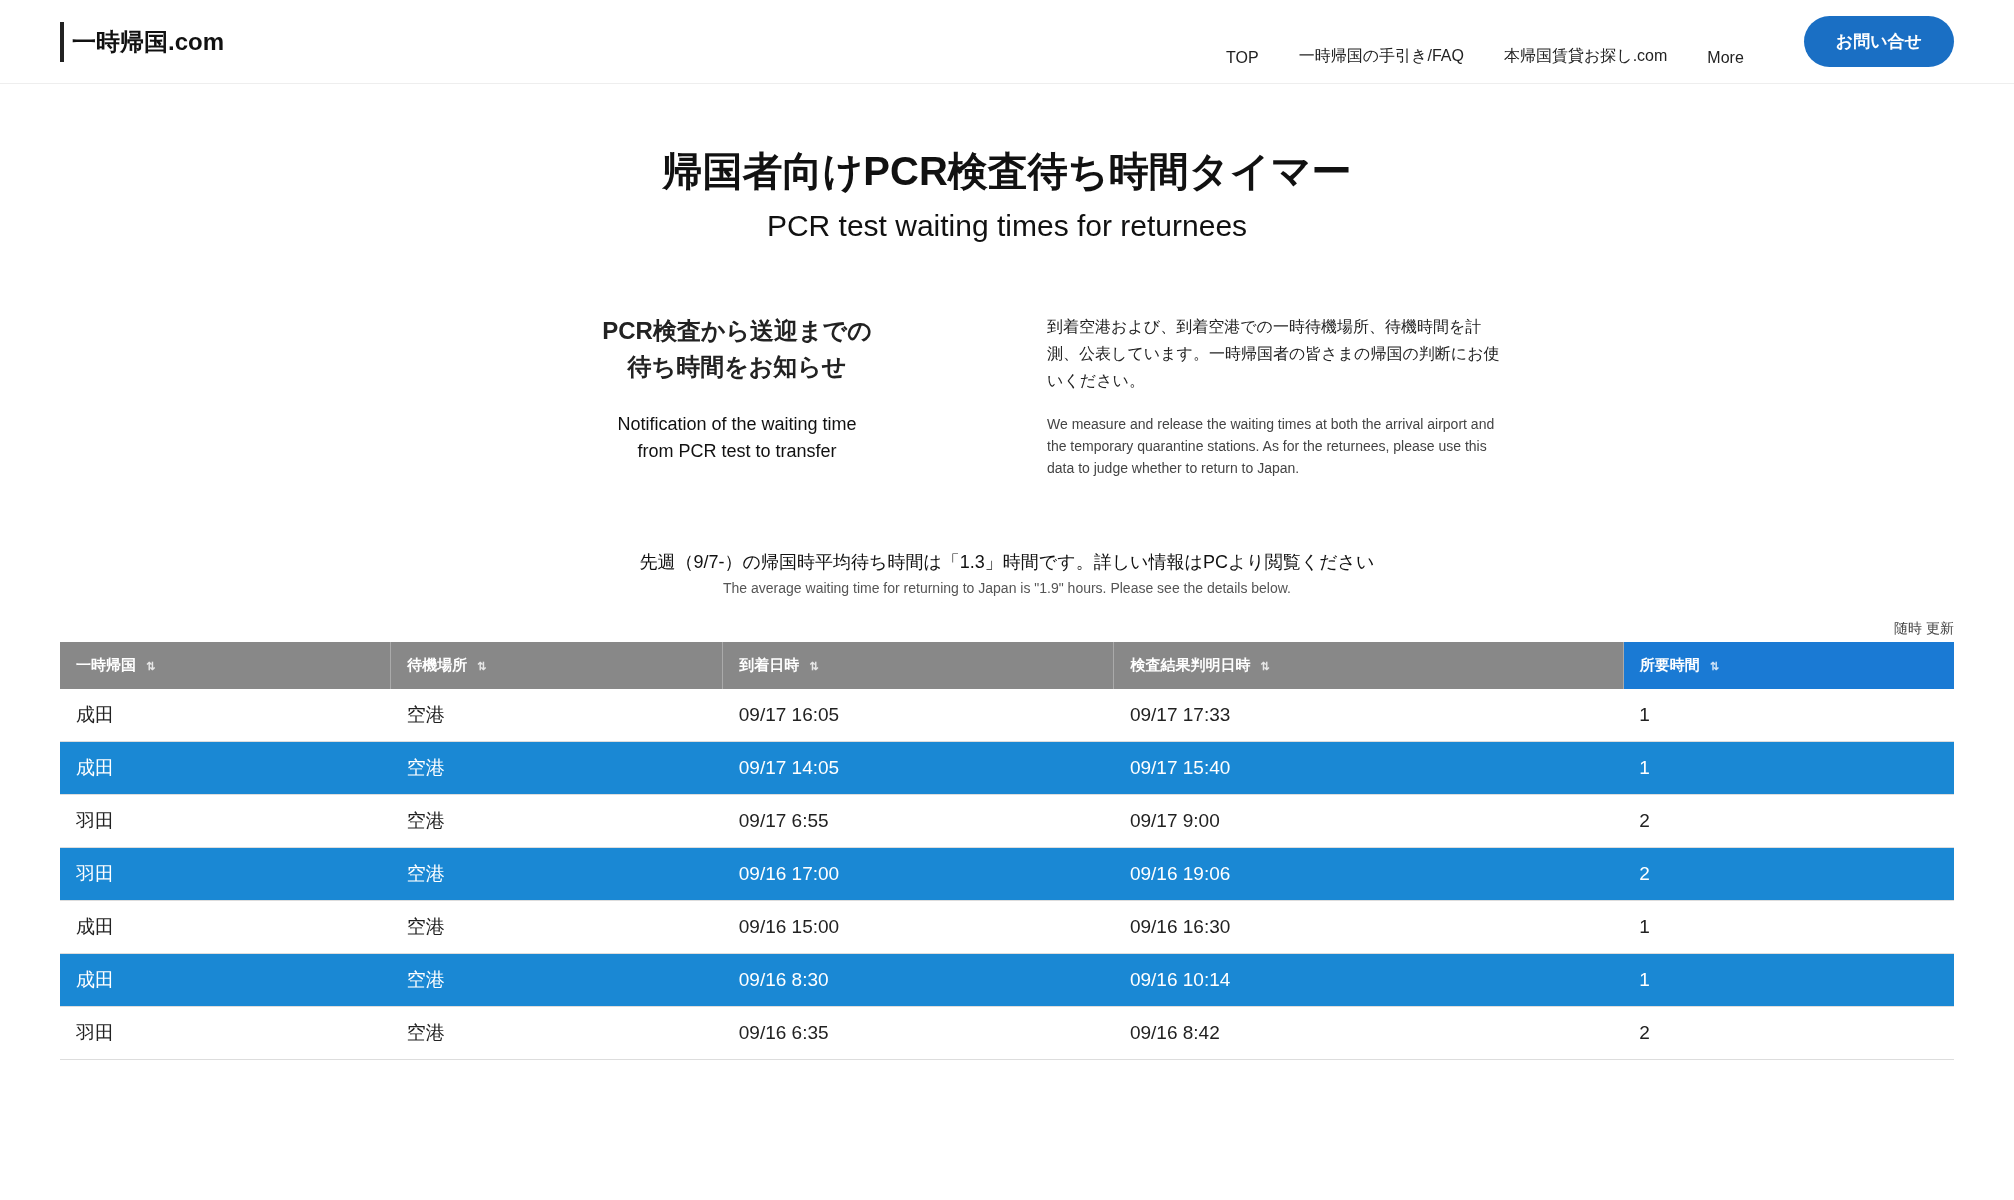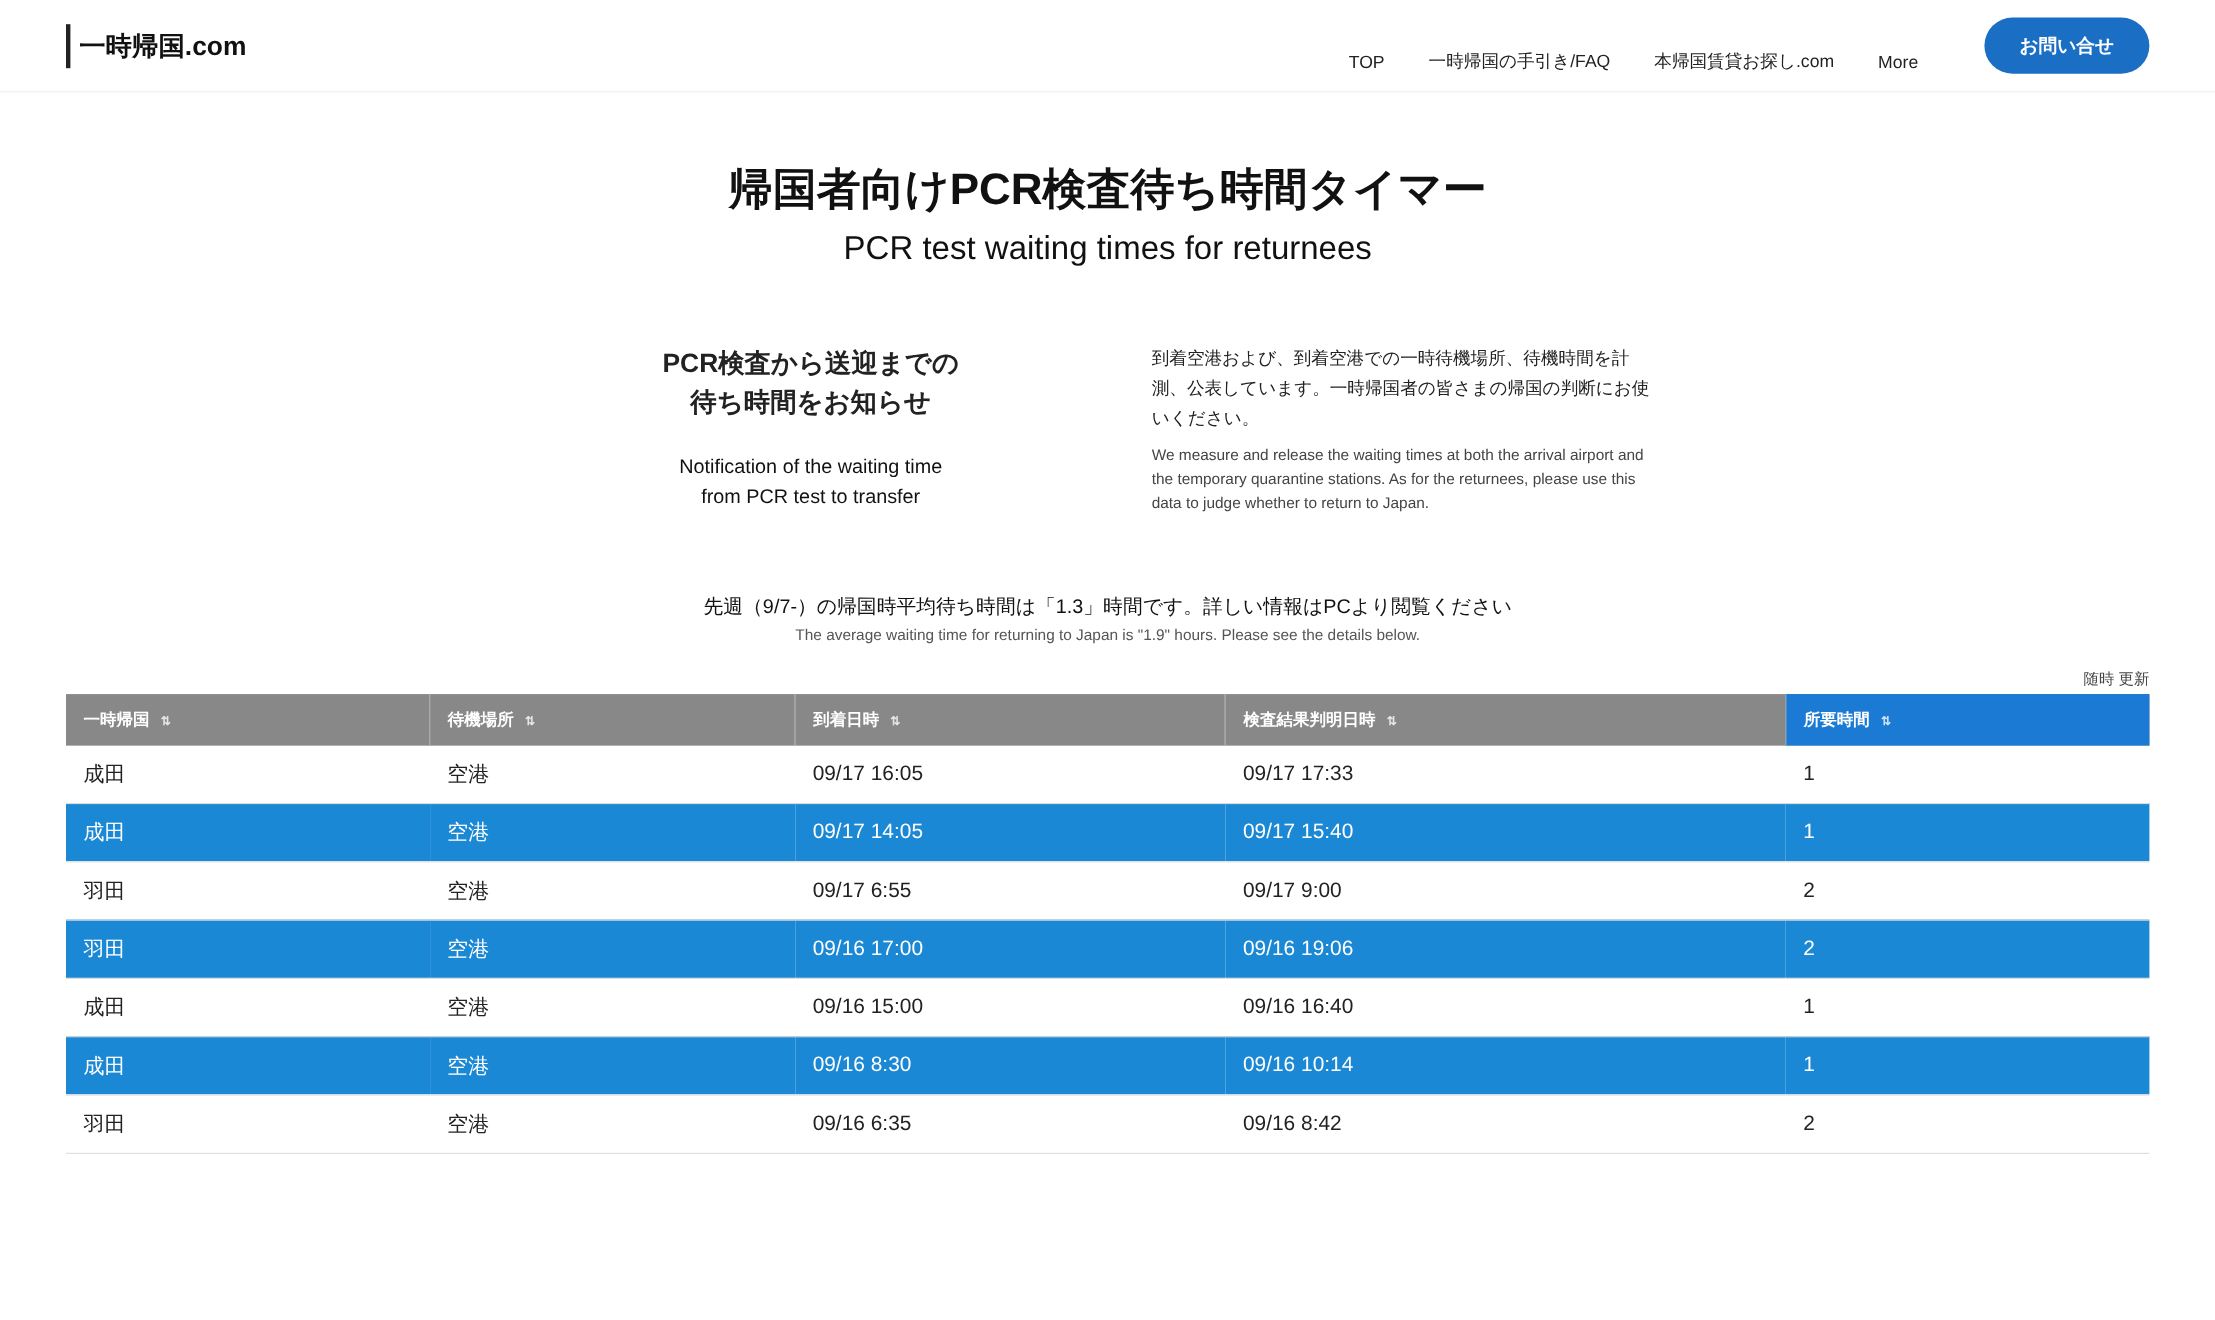--- a/index.html
+++ b/index.html
@@ -100,21 +100,21 @@
       line-height: 1.5;
       color: #111;
     }
     .desc-right {
       flex: 1;
       font-size: 15px;
       line-height: 1.7;
       color: #222;
     }
     .desc-right-jp {
-      margin-bottom: 7px;
+      margin-bottom: 18px;
       font-size: 16px;
     }
     .desc-right-en {
       font-size: 14px;
       color: #444;
       line-height: 1.6;
     }
 
     
     .notice-section {
@@ -277,21 +277,21 @@
           <td>羽田</td>
           <td>空港</td>
           <td>09/16 17:00</td>
           <td>09/16 19:06</td>
           <td>2</td>
         </tr>
         <tr>
           <td>成田</td>
           <td>空港</td>
           <td>09/16 15:00</td>
-          <td>09/16 16:40</td>
+          <td>09/16 16:30</td>
           <td>1</td>
         </tr>
         <tr class="highlight">
           <td>成田</td>
           <td>空港</td>
           <td>09/16 8:30</td>
           <td>09/16 10:14</td>
           <td>1</td>
         </tr>
         <tr>

